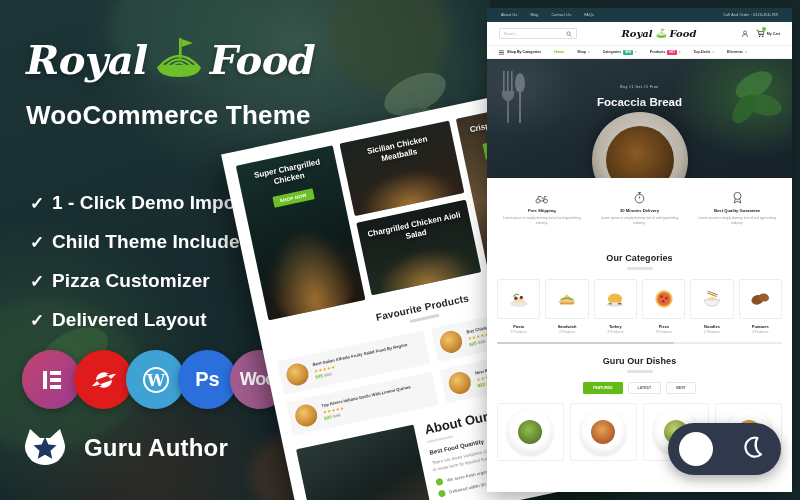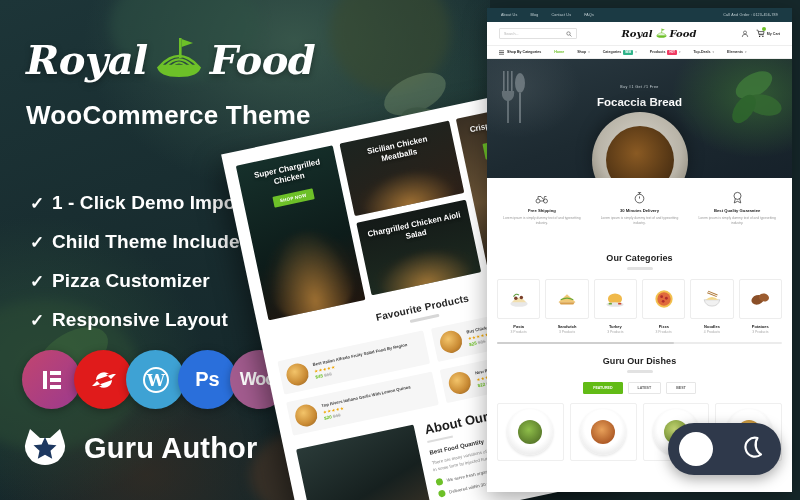--- a/index.html
+++ b/index.html
@@ -58,21 +58,21 @@
     width:59px; height:59px; border-radius:50%;
     display:flex; align-items:center; justify-content:center;
     margin-right:-7px; position:relative;
     box-shadow:0 2px 8px rgba(0,0,0,.3);
     color:#fff; font-weight:bold;
   }
   .badge svg { display:block; }
 
   .guru { position:absolute; left:18px; top:425px; display:flex; align-items:center; }
   .guru-cat { width:54px; height:46px; position:relative; }
-  .guru-label { font-size:29px; font-weight:bold; color:#fff; margin-left:12px; letter-spacing:.2px; }
+  .guru-label { font-size:24px; font-weight:bold; color:#fff; margin-left:12px; letter-spacing:.2px; }
 
   
   .tilt-wrap {
     position:absolute; left:228px; top:140px; width:330px; height:400px;
     transform:rotate(-12deg);
     transform-origin:20% 10%;
     box-shadow:-6px 10px 28px rgba(0,0,0,.45);
     background:#ffffff;
     overflow:hidden;
   }
@@ -286,21 +286,21 @@
     <div class="feat">
       <span class="tick">✓</span>
       <span class="flabel">Child Theme Included</span>
     </div>
     <div class="feat">
       <span class="tick">✓</span>
       <span class="flabel">Pizza Customizer</span>
     </div>
     <div class="feat">
       <span class="tick">✓</span>
-      <span class="flabel">Responsive Layout</span>
+      <span class="flabel">Delivered Layout</span>
     </div>
   </div>
 
   <div class="badges">
     <div class="badge" style="background:linear-gradient(135deg,#c2456f,#9b3a8e);">
       <svg width="26" height="26" viewBox="0 0 26 26">
         <rect x="4" y="4" width="4" height="18" fill="#fff"></rect>
         <rect x="11" y="4" width="11" height="4" fill="#fff"></rect>
         <rect x="11" y="11" width="11" height="4" fill="#fff"></rect>
         <rect x="11" y="18" width="11" height="4" fill="#fff"></rect>

